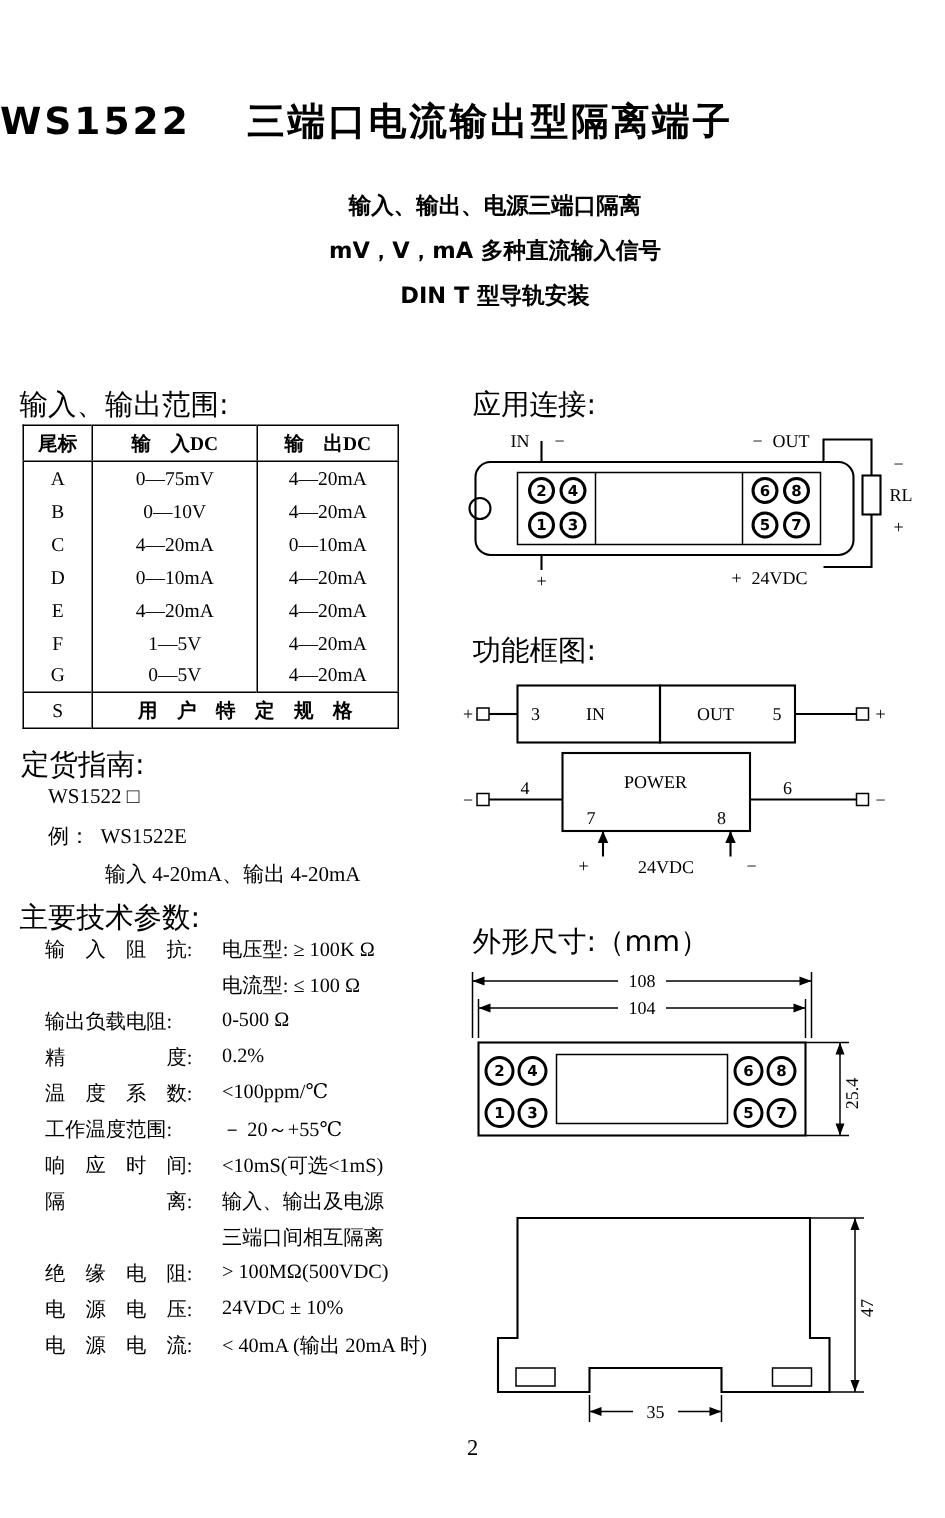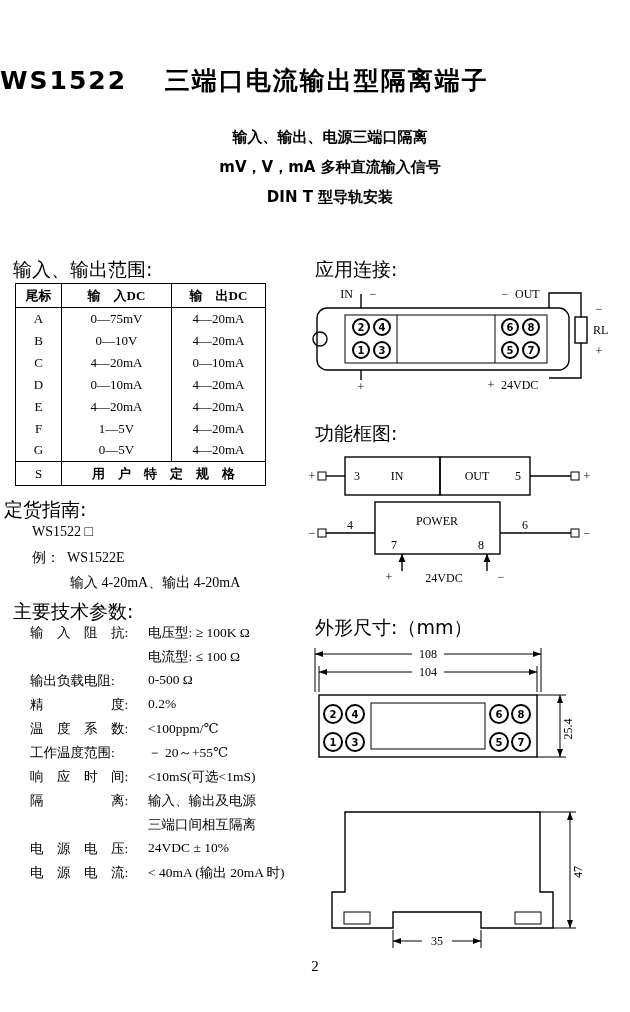--- a/index.html
+++ b/index.html
@@ -92,21 +92,21 @@
     <td class="c2">0—5V</td>
     <td class="c3">4—20mA</td>
   </tr>
   <tr class="custom">
     <td class="c1">S</td>
     <td class="c23" colspan="2">用　户　特　定　规　格</td>
   </tr>
 </tbody>
   </table>
 
-<div class="abs h sans" style="left:4px;top:497px">定货指南:</div>
+<div class="abs h sans" style="left:14px;top:497px">定货指南:</div>
 <div class="abs ord" style="left:32px;top:524px">WS1522 □</div>
 <div class="abs ord" style="left:32px;top:549px">例：  WS1522E</div>
 <div class="abs ord" style="left:70px;top:574px">输入 4-20mA、输出 4-20mA</div>
 
 <div class="abs h sans" style="left:13px;top:599px">主要技术参数:</div>
 
 <div class="abs" style="left:30px;top:624px">
   <div class="spec-row">
       <span class="spec-label">输　入　阻　抗:</span>
       <span class="spec-value">电压型: ≥ 100K Ω</span>
@@ -135,20 +135,24 @@
       <span class="spec-label">响　应　时　间:</span>
       <span class="spec-value">&lt;10mS(可选&lt;1mS)</span>
     </div>
   <div class="spec-row">
       <span class="spec-label">隔　　　　　离:</span>
       <span class="spec-value">输入、输出及电源</span>
     </div>
   <div class="spec-row">
       <span class="spec-label"></span>
       <span class="spec-value">三端口间相互隔离</span>
+    </div>
+  <div class="spec-row">
+      <span class="spec-label">绝　缘　电　阻:</span>
+      <span class="spec-value">&gt; 100MΩ(500VDC)</span>
     </div>
   <div class="spec-row">
       <span class="spec-label">电　源　电　压:</span>
       <span class="spec-value">24VDC ± 10%</span>
     </div>
   <div class="spec-row">
       <span class="spec-label">电　源　电　流:</span>
       <span class="spec-value">&lt; 40mA (输出 20mA 时)</span>
     </div>
 </div>

